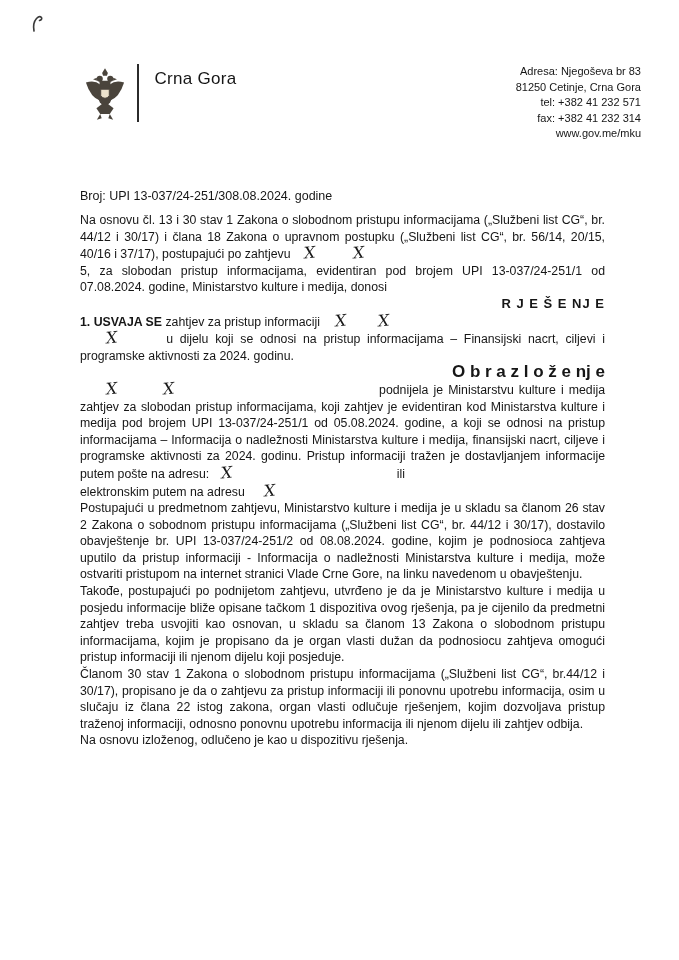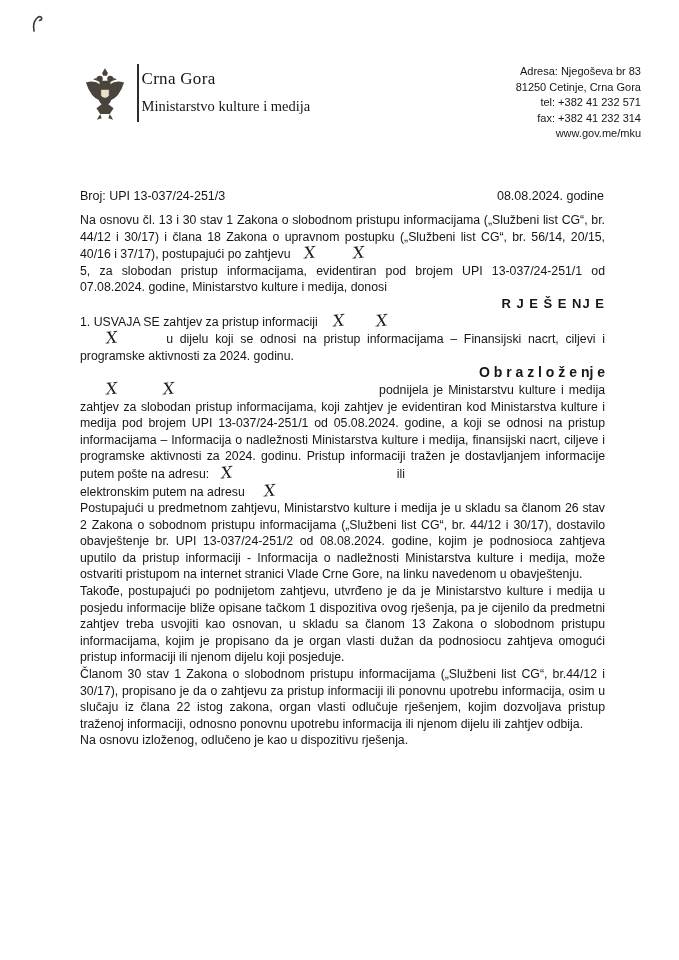--- a/index.html
+++ b/index.html
@@ -9,45 +9,45 @@
     font-family: "Liberation Sans", sans-serif;
     color: #161616;
     position: relative;
     overflow: hidden;
   }
   .corner-mark { position: absolute; top: 14px; left: 30px; }
 
   .header { position: absolute; top: 64px; left: 84px; display: flex; align-items: flex-start; }
   .crest { width: 42px; height: 60px; flex: 0 0 auto; }
   .vline { width: 1.5px; background: #2b2b2b; height: 58px; margin-left: 11px; }
-  .org { margin-left: 3px; padding-top: 5px; font-family: Liberation Serif, serif; }
+  .org { margin-left: 16px; padding-top: 5px; }
   .org-name { font-size: 17px; letter-spacing: .3px; }
   .org-dept { font-size: 14.5px; margin-top: 9px; }
 
   .address { position: absolute; top: 64px; right: 38px; text-align: right; font-size: 11px; line-height: 15.5px; }
 
-  .meta { position: absolute; top: 189px; left: 80px; right: 75px; display: flex; justify-content: space-between; font-size: 12.5px; }
+  .meta { position: absolute; top: 189px; left: 80px; right: 75px; display: flex; font-size: 12.5px; }
 
   .content { position: absolute; top: 212px; left: 80px; right: 74px; font-size: 12.3px; line-height: 16.6px; text-align: justify; }
   .content p { margin: 0; }
   .center { text-align: right; font-weight: bold; }
   .title-rjesenje { margin: 7px 0 8px; font-size: 13px; letter-spacing: 1px; }
-  .title-obraz { margin: 5px 0 3px; font-size: 14px; }
+  .title-obraz { margin: 5px 0 3px; font-size: 17px; }
   .pt { margin-bottom: 6px; }
   .hwx {
     font-family: "DejaVu Serif", serif;
     font-style: italic;
     font-size: 16px;
     display: inline-block;
     transform: rotate(-5deg);
     line-height: 1;
   }
   .sp { display: inline-block; height: 1px; }
   .closing { margin-top: 32px; text-align: left; }
-  b { font-weight: normal; }
+  b { font-weight: bold; }
 </style>
 </head>
 <body>
 
 <div class="corner-mark">
   <svg width="15" height="20" viewBox="0 0 15 20">
     <path d="M4 17 Q2.5 9 6.5 4.5 Q9.5 1.5 11.5 3.5 Q12.5 5.5 9.5 6.5" fill="none" stroke="#3a3a3a" stroke-width="1.6" stroke-linecap="round"></path>
   </svg>
 </div>
 
@@ -65,21 +65,20 @@
       <ellipse cx="22" cy="30" rx="7.5" ry="11"></ellipse>
       <path d="M13 44 L22 37 L31 44 L27 50 L17 50 Z"></path>
       <path d="M17 50 L13.5 56 L18.5 54.5 Z"></path>
       <path d="M27 50 L30.5 56 L25.5 54.5 Z"></path>
     </g>
     <path d="M17.5 24 h9 v7 q-4.5 5 -9 0 Z" fill="#ece2cc" stroke="#4a443c" stroke-width="1"></path>
   </svg>
   <div class="vline"></div>
   <div class="org">
     <div class="org-name">Crna Gora</div>
-    <div class="org-dept">Ministarstvo kulture i medija</div>
   </div>
 </div>
 
 <div class="address">
   <div>Adresa: Njegoševa br 83</div>
   <div>81250 Cetinje, Crna Gora</div>
   <div>tel: +382 41 232 571</div>
   <div>fax: +382 41 232 314</div>
   <div>www.gov.me/mku</div>
 </div>

